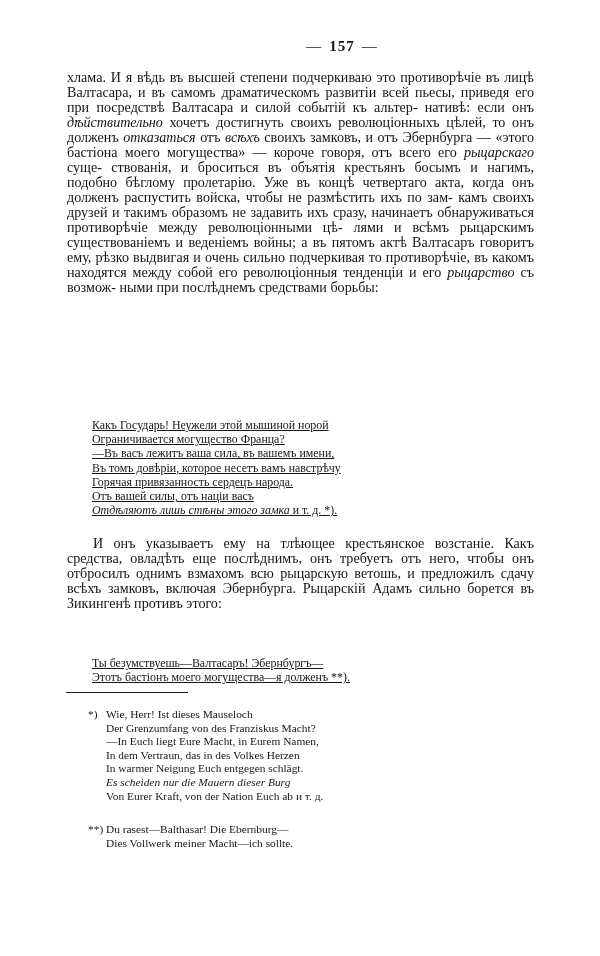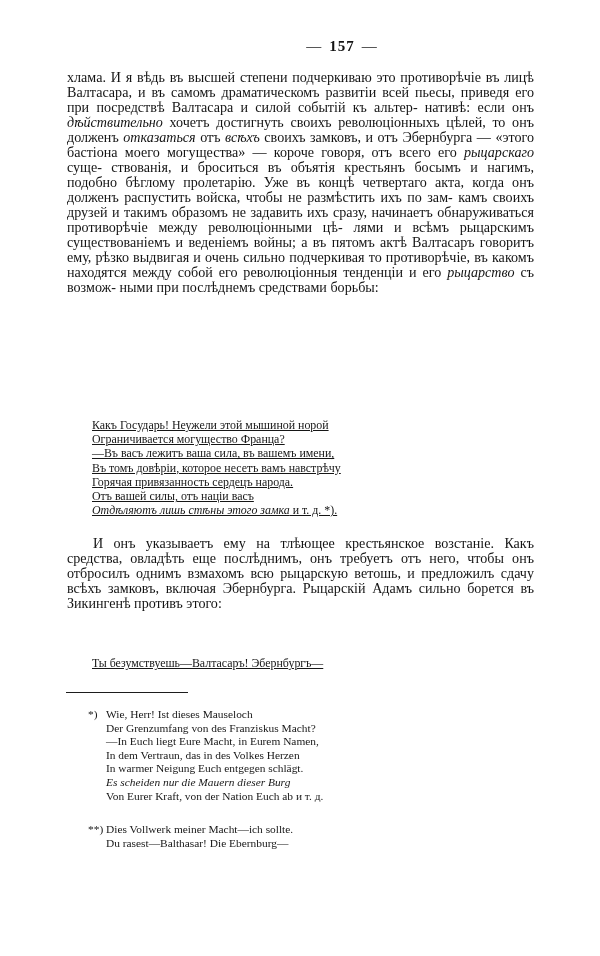--- a/index.html
+++ b/index.html
@@ -146,29 +146,29 @@
 
   <div class="quote-block-1">
     <div class="verse" id="q1"><span class="ln">Какъ Государь! Неужели этой мышиной норой</span><span class="ln">Ограничивается могущество Франца?</span><span class="ln">—Въ васъ лежитъ ваша сила, въ вашемъ имени,</span><span class="ln">Въ томъ довѣріи, которое несетъ вамъ навстрѣчу</span><span class="ln">Горячая привязанность сердецъ народа.</span><span class="ln">Отъ вашей силы, отъ націи васъ</span><span class="ln"><i>Отдѣляютъ лишь стѣны этого замка</i> и т. д. *).</span></div>
   </div>
 
   <div class="par-2">
     <p class="body-par indented" id="p2">И онъ указываетъ ему на тлѣющее крестьянское возстаніе. Какъ средства, овладѣть еще послѣднимъ, онъ требуетъ отъ него, чтобы онъ отбросилъ однимъ взмахомъ всю рыцарскую ветошь, и предложилъ сдачу всѣхъ замковъ, включая Эбернбурга. Рыцарскій Адамъ сильно борется въ Зикингенѣ противъ этого:</p>
   </div>
 
   <div class="quote-block-2">
-    <div class="verse" id="q2"><span class="ln">Ты безумствуешь—Валтасаръ! Эбернбургъ—</span></div>
+    <div class="verse" id="q2"><span class="ln">Ты безумствуешь—Валтасаръ! Эбернбургъ—</span><span class="ln">Этотъ бастіонъ моего могущества—я долженъ **).</span></div>
   </div>
 
   <div class="fn-rule"></div>
 
   <div class="footnotes">
     <div class="footnote">
       <span class="fn-marker">*)</span>
       <div class="fn-lines" id="fn1"><span class="ln">Wie, Herr! Ist dieses Mauseloch</span><span class="ln">Der Grenzumfang von des Franziskus Macht?</span><span class="ln">—In Euch liegt Eure Macht, in Eurem Namen,</span><span class="ln">In dem Vertraun, das in des Volkes Herzen</span><span class="ln">In warmer Neigung Euch entgegen schlägt.</span><span class="ln"><i>Es scheiden nur die Mauern dieser Burg</i></span><span class="ln">Von Eurer Kraft, von der Nation Euch ab и т. д.</span></div>
     </div>
     <div class="footnote fn-2">
       <span class="fn-marker">**)</span>
-      <div class="fn-lines" id="fn2"><span class="ln">Dies Vollwerk meiner Macht—ich sollte.</span><span class="ln">Du rasest—Balthasar! Die Ebernburg—</span></div>
+      <div class="fn-lines" id="fn2"><span class="ln">Du rasest—Balthasar! Die Ebernburg—</span><span class="ln">Dies Vollwerk meiner Macht—ich sollte.</span></div>
     </div>
   </div>
 
 </div>
 
 </body></html>

